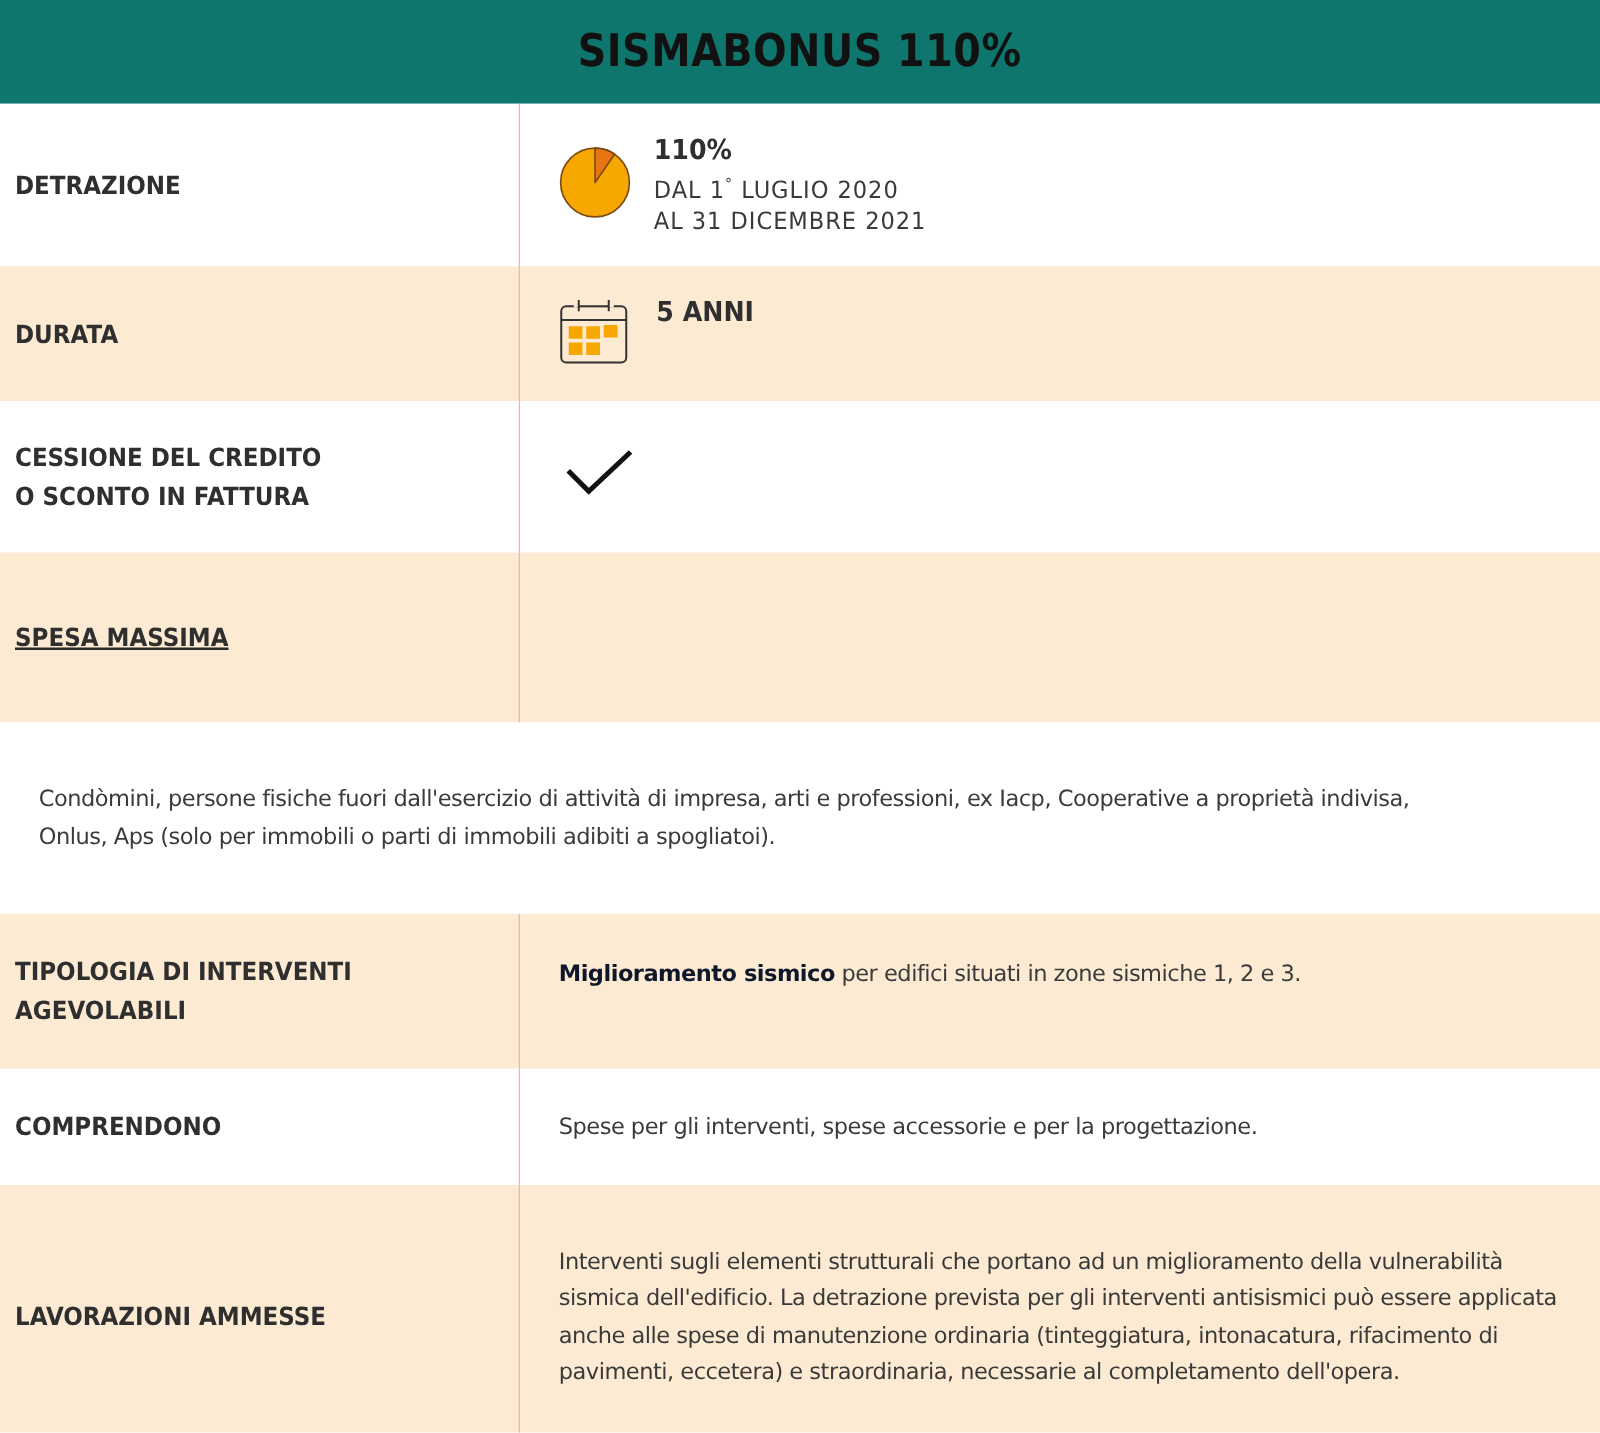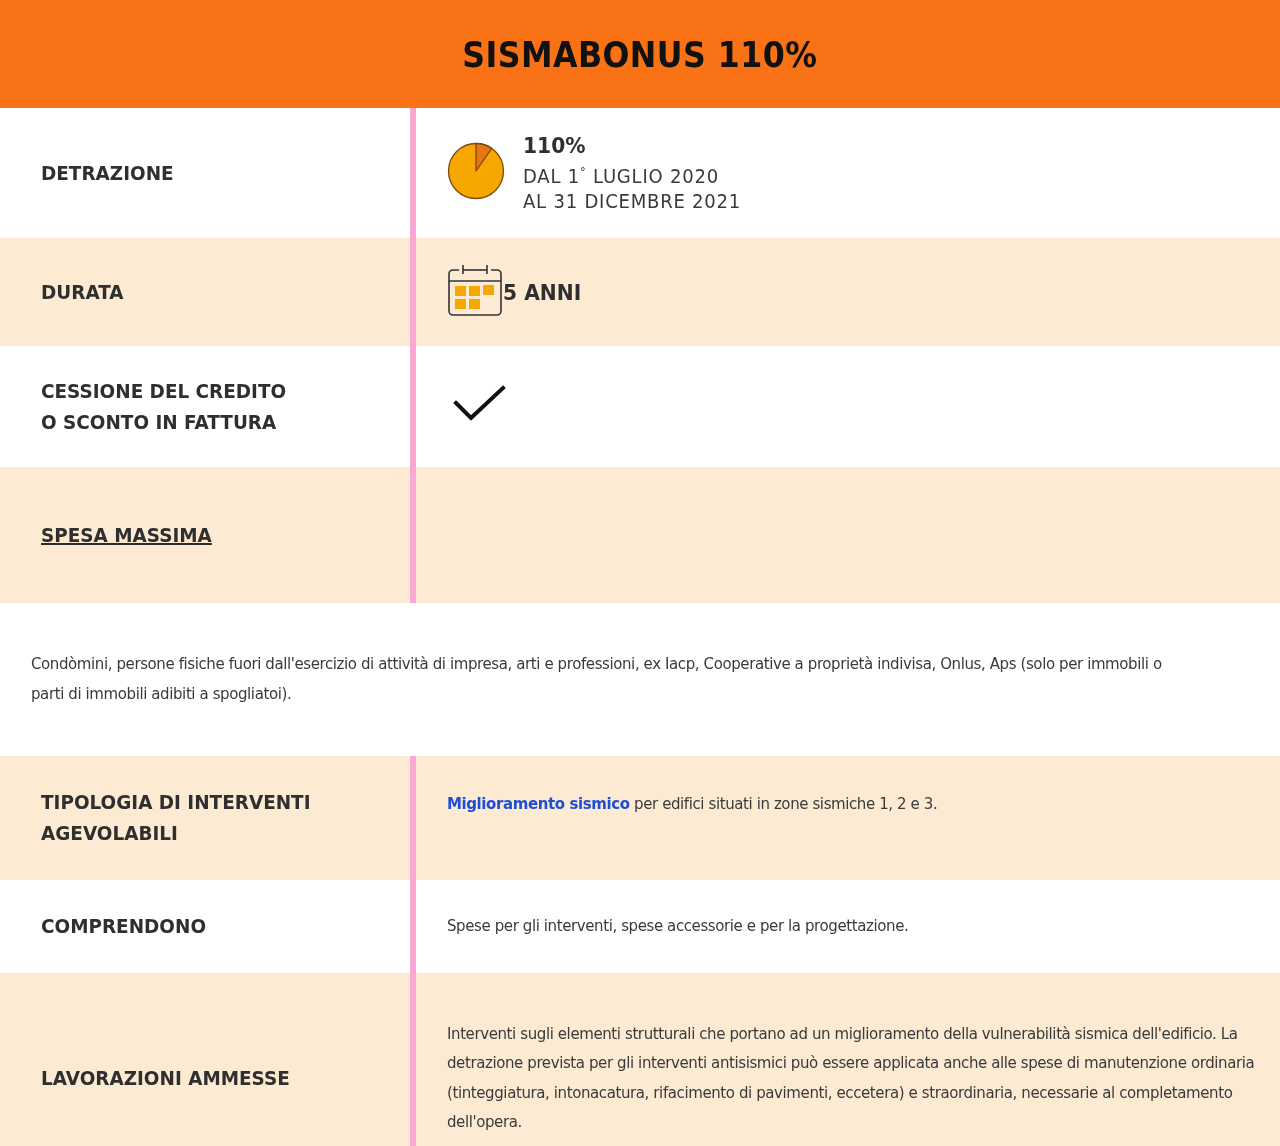--- a/index.html
+++ b/index.html
@@ -1,21 +1,21 @@
 <!DOCTYPE html>
 <html><head>
   <meta charset="utf-8">
   <style>
     * { margin: 0; padding: 0; box-sizing: border-box; }
     html, body { width: 1280px; height: 1146px; background: #ffffff; overflow: hidden; }
     body { font-family: "DejaVu Sans", "Liberation Sans", sans-serif; color: #2b2b2b; }
 
     .header {
-      height: 108px;
-      background: #f97316;
+      height: 83px;
+      background: #0f766e;
       display: flex; align-items: center; justify-content: center;
     }
     .header h1 {
       font-family: "DejaVu Sans", sans-serif;
       font-weight: bold;
       font-size: 36px;
       letter-spacing: 0.5px;
       color: #111111;
       transform: scaleX(0.88);
     }
@@ -24,23 +24,23 @@
     .row {
       display: flex;
       position: relative;
     }
     .row.white { background: #ffffff; }
     .row.cream { background: #FCEAD3; }
 
     .label-cell {
       width: 416px;
       flex: 0 0 416px;
-      padding-left: 41px;
+      padding-left: 12px;
       display: flex; align-items: center;
-      border-right: 6px solid #f9a8d4;
+      border-right: 1px solid #f9a8d4;
     }
     .label {
       font-family: "DejaVu Sans", sans-serif;
       font-weight: bold;
       font-size: 20px;
       line-height: 31px;
       color: #2f2f2f;
       transform-origin: left center;
       transform: scaleX(0.92);
       white-space: nowrap;
@@ -56,42 +56,42 @@
       font-family: "DejaVu Sans", sans-serif;
       font-weight: bold;
       font-size: 20px;
       color: #2f2f2f;
       transform-origin: left center;
       transform: scaleX(0.92);
       white-space: nowrap;
     }
     .body-text {
       font-family: "DejaVu Sans", sans-serif;
-      font-size: 15px;
+      font-size: 18px;
       line-height: 29.5px;
       color: #3a3a3a;
       letter-spacing: -0.4px;
     }
-    .body-text b { font-weight: bold; color: #1d4ed8; }
+    .body-text b { font-weight: bold; color: #0f172a; }
 
     
     .detr-wrap { display: flex; align-items: center; gap: 18px; }
     .detr-text { display: flex; flex-direction: column; }
     .detr-pct {
       font-weight: bold; font-size: 22px; color: #2f2f2f; line-height: 28px;
       transform-origin: left center; transform: scaleX(0.92);
     }
     .detr-line {
       font-size: 19px; color: #3a3a3a; line-height: 25px; letter-spacing: 0.8px;
       transform-origin: left center; transform: scaleX(0.95);
       white-space: nowrap;
     }
     .detr-line sup { font-size: 12px; vertical-align: 7px; }
 
-    .durata-wrap { display: flex; align-items: center; }
+    .durata-wrap { display: flex; gap: 22px; }
     .icon { display: inline-block; }
   </style>
 </head>
 <body>
 
 <header class="header">
   <h1>SISMABONUS 110%</h1>
 </header>
 
 <div class="table">

